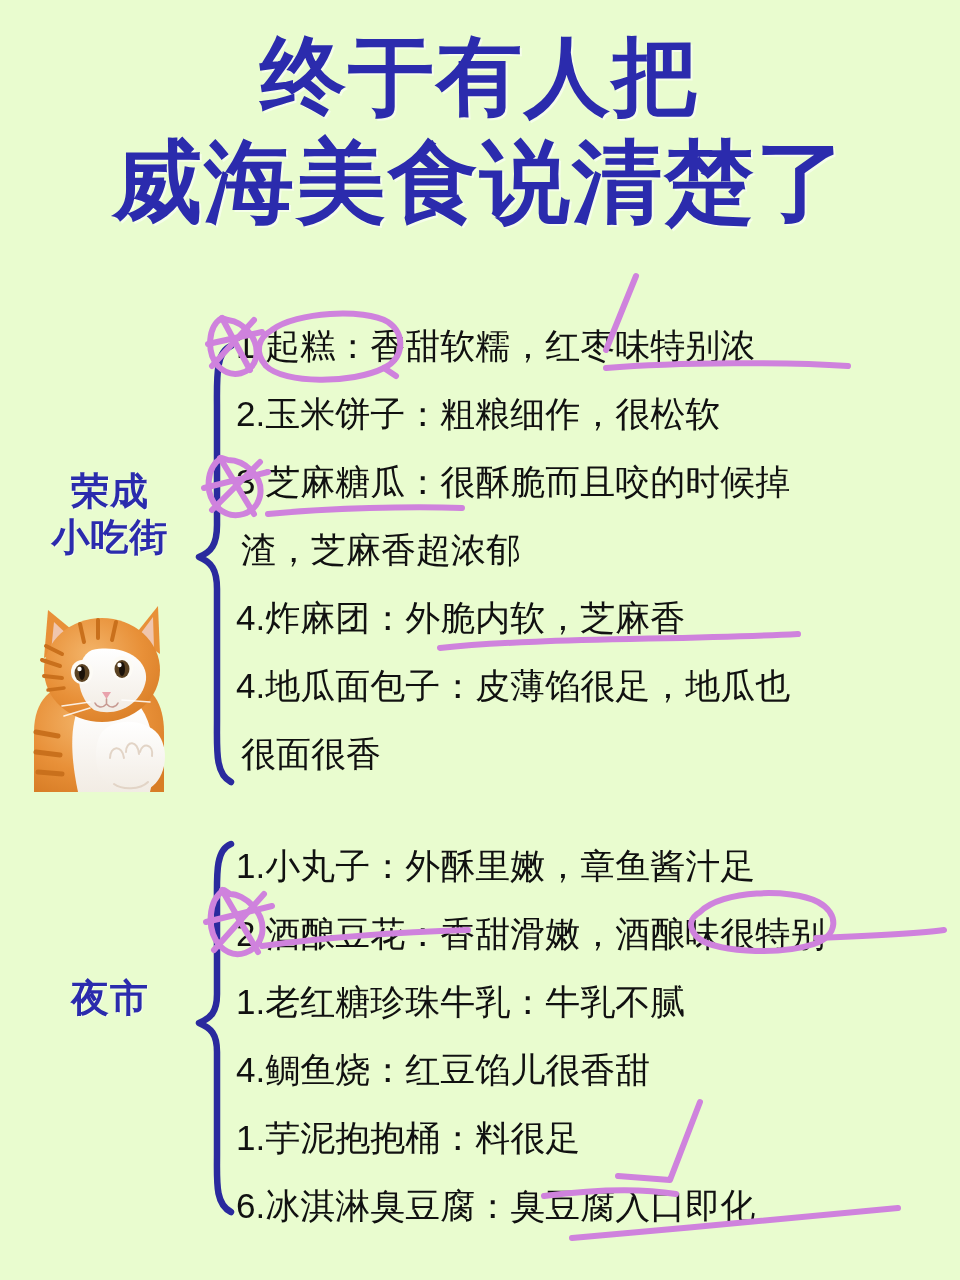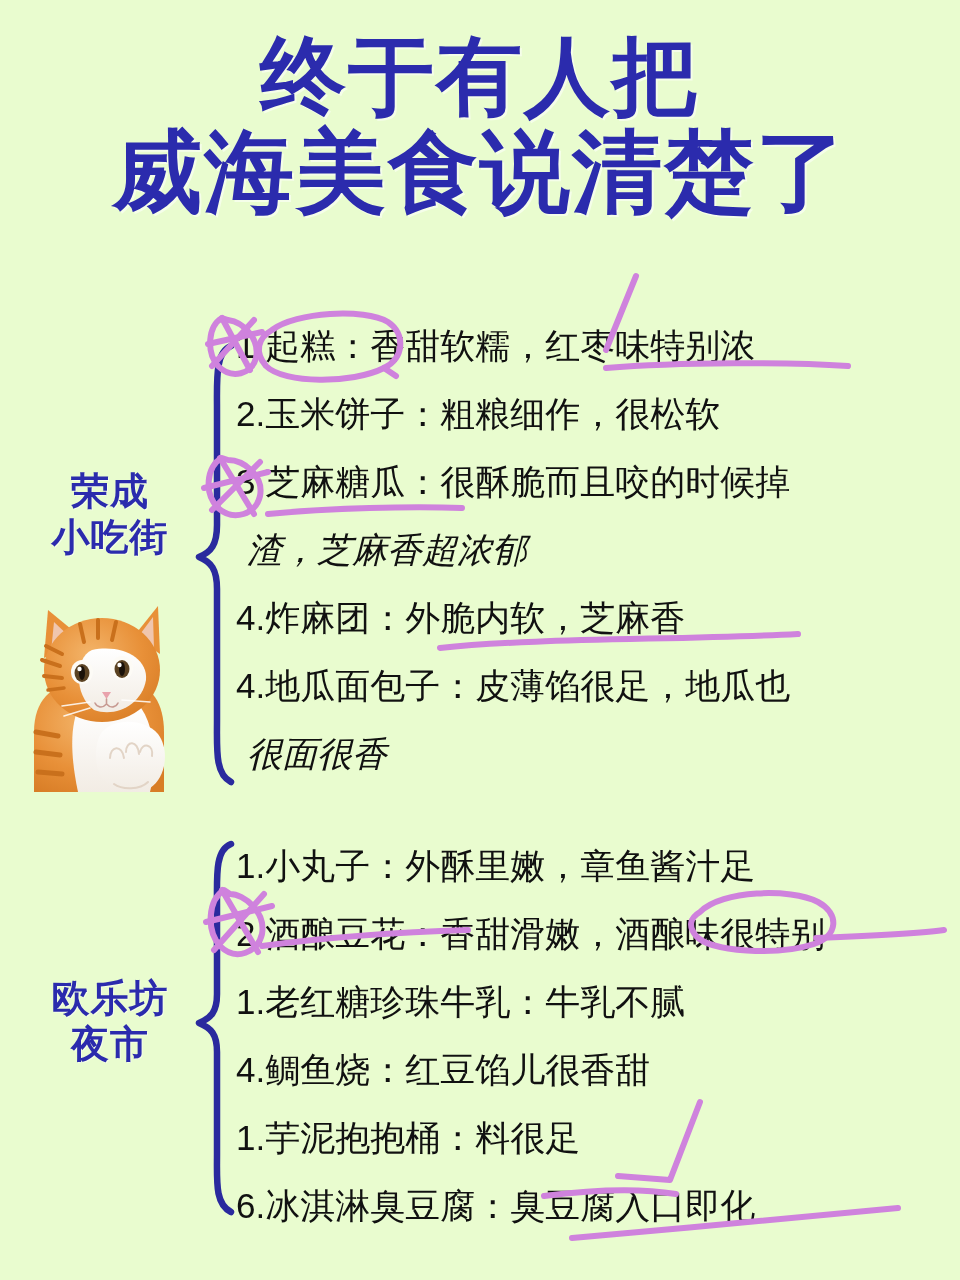--- a/index.html
+++ b/index.html
@@ -35,21 +35,21 @@
   }
   .title-line {
     color: #2b2bad;
     font-weight: bold;
     letter-spacing: 2px;
     line-height: 1.05;
     white-space: nowrap;
     text-shadow: 2px 2px 0 rgba(255,255,255,0.55);
   }
   .title-line-1 { font-size: 86px; }
-  .title-line-2 { font-size: 90px; margin-top: 4px; }
+  .title-line-2 { font-size: 90px; margin-top: 14px; }
 
   
   .section-label {
     position: absolute;
     width: 200px;
     text-align: center;
     color: #2b2bad;
     font-weight: bold;
     font-size: 38px;
     line-height: 1.22;
@@ -69,21 +69,21 @@
   #list-oule      { left: 236px; top: 832px; width: 712px; }
 
   .list-line {
     color: #111111;
     font-size: 35px;
     line-height: 68px;
     height: 68px;
     white-space: nowrap;
     letter-spacing: 0px;
   }
-  .list-line.wrap-line { margin-left: 11px; font-style: italic; }
+  .list-line.wrap-line { margin-left: 5px; }
 
   
   .brace-svg {
     position: absolute;
     z-index: 3;
     overflow: visible;
   }
   #brace-rongcheng { left: 185px; top: 340px; }
   #brace-oule      { left: 185px; top: 838px; }
 
@@ -203,21 +203,20 @@
     <path d="M 84 140 C 96 126, 126 126, 140 142
              C 152 158, 148 186, 132 196
              C 112 204, 86 196, 80 178
              C 76 164, 78 148, 84 140 Z" fill="url(#whiteGrad)"></path>
     <path d="M 92 166 C 92 154, 104 152, 106 166 M 108 160 C 108 148, 120 148, 121 162
              M 122 160 C 124 150, 136 152, 134 164" stroke="#e2d4c6" stroke-width="2" fill="none" stroke-linecap="round"></path>
     <path d="M 96 192 C 104 198, 122 198, 130 190" stroke="#e2d4c6" stroke-width="2" fill="none" stroke-linecap="round"></path>
   </svg>
 
   <div class="section-label" id="label-oule">
-    <div>欧乐坊</div>
     <div>夜市</div>
   </div>
 
   <svg class="brace-svg" id="brace-oule" width="60" height="380" viewBox="0 0 60 380">
     <path d="M 46 6
              C 30 12, 32 38, 32 66
              L 32 156
              C 32 174, 26 180, 14 185
              C 26 190, 32 196, 32 214
              L 32 316

